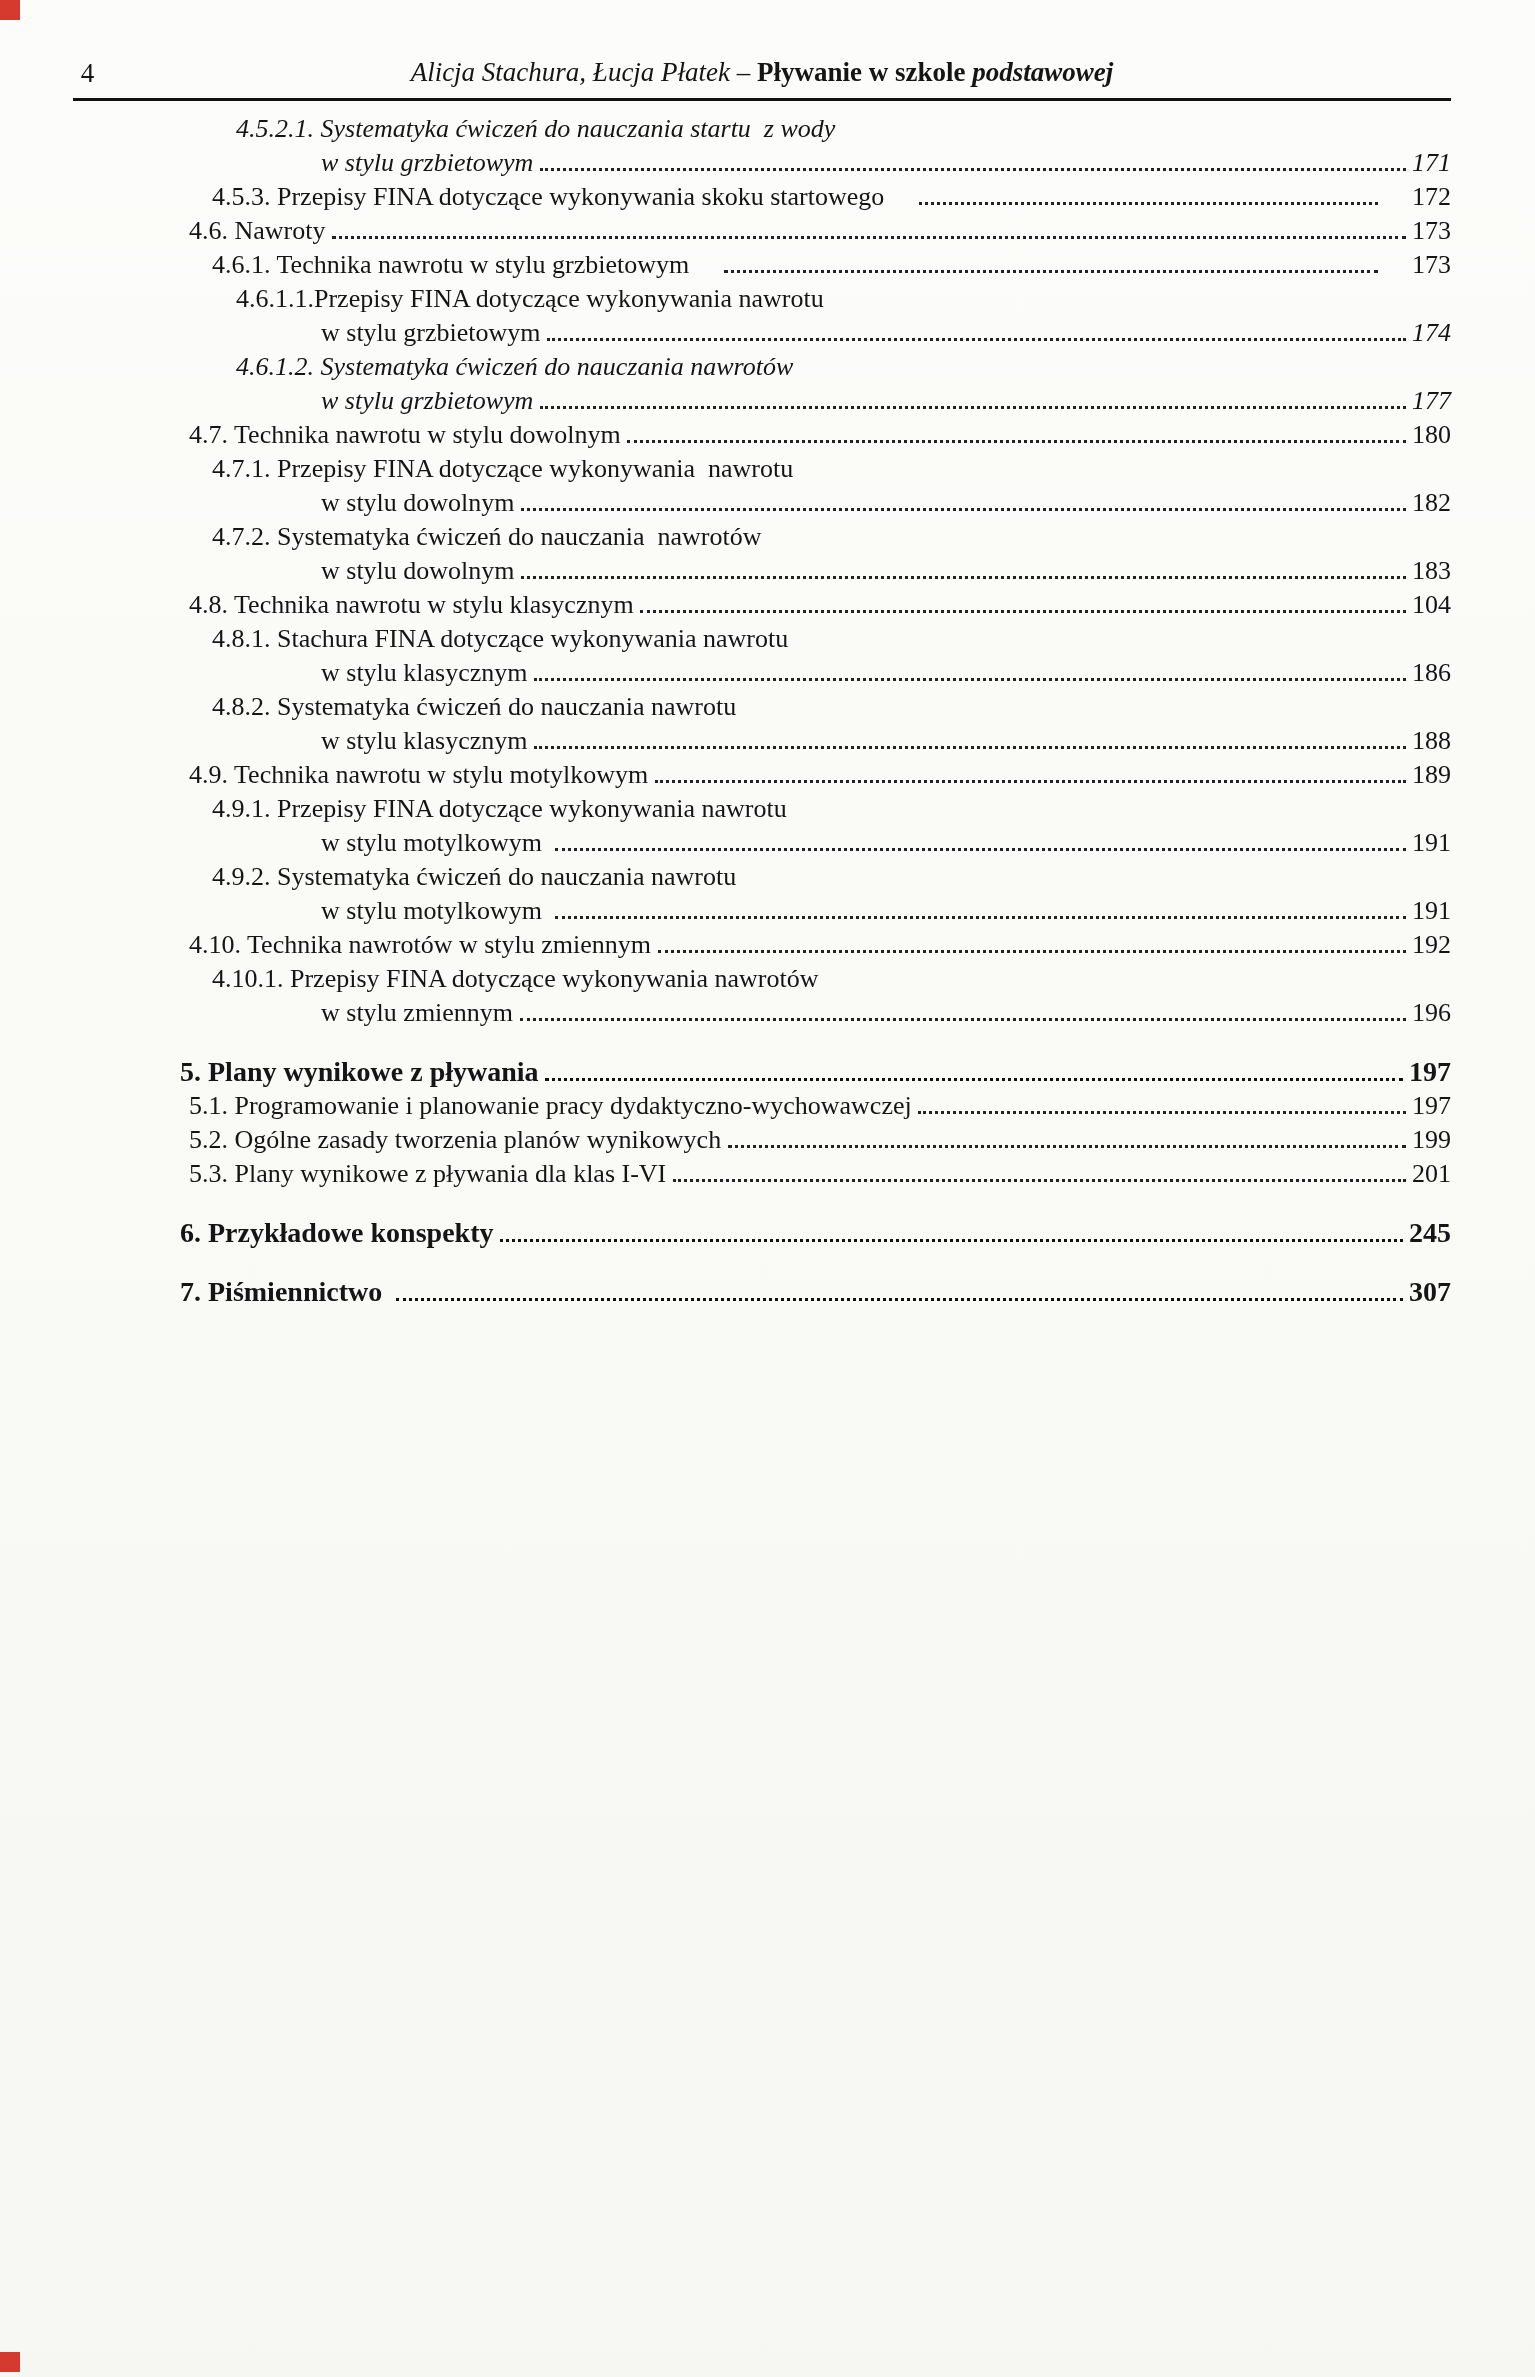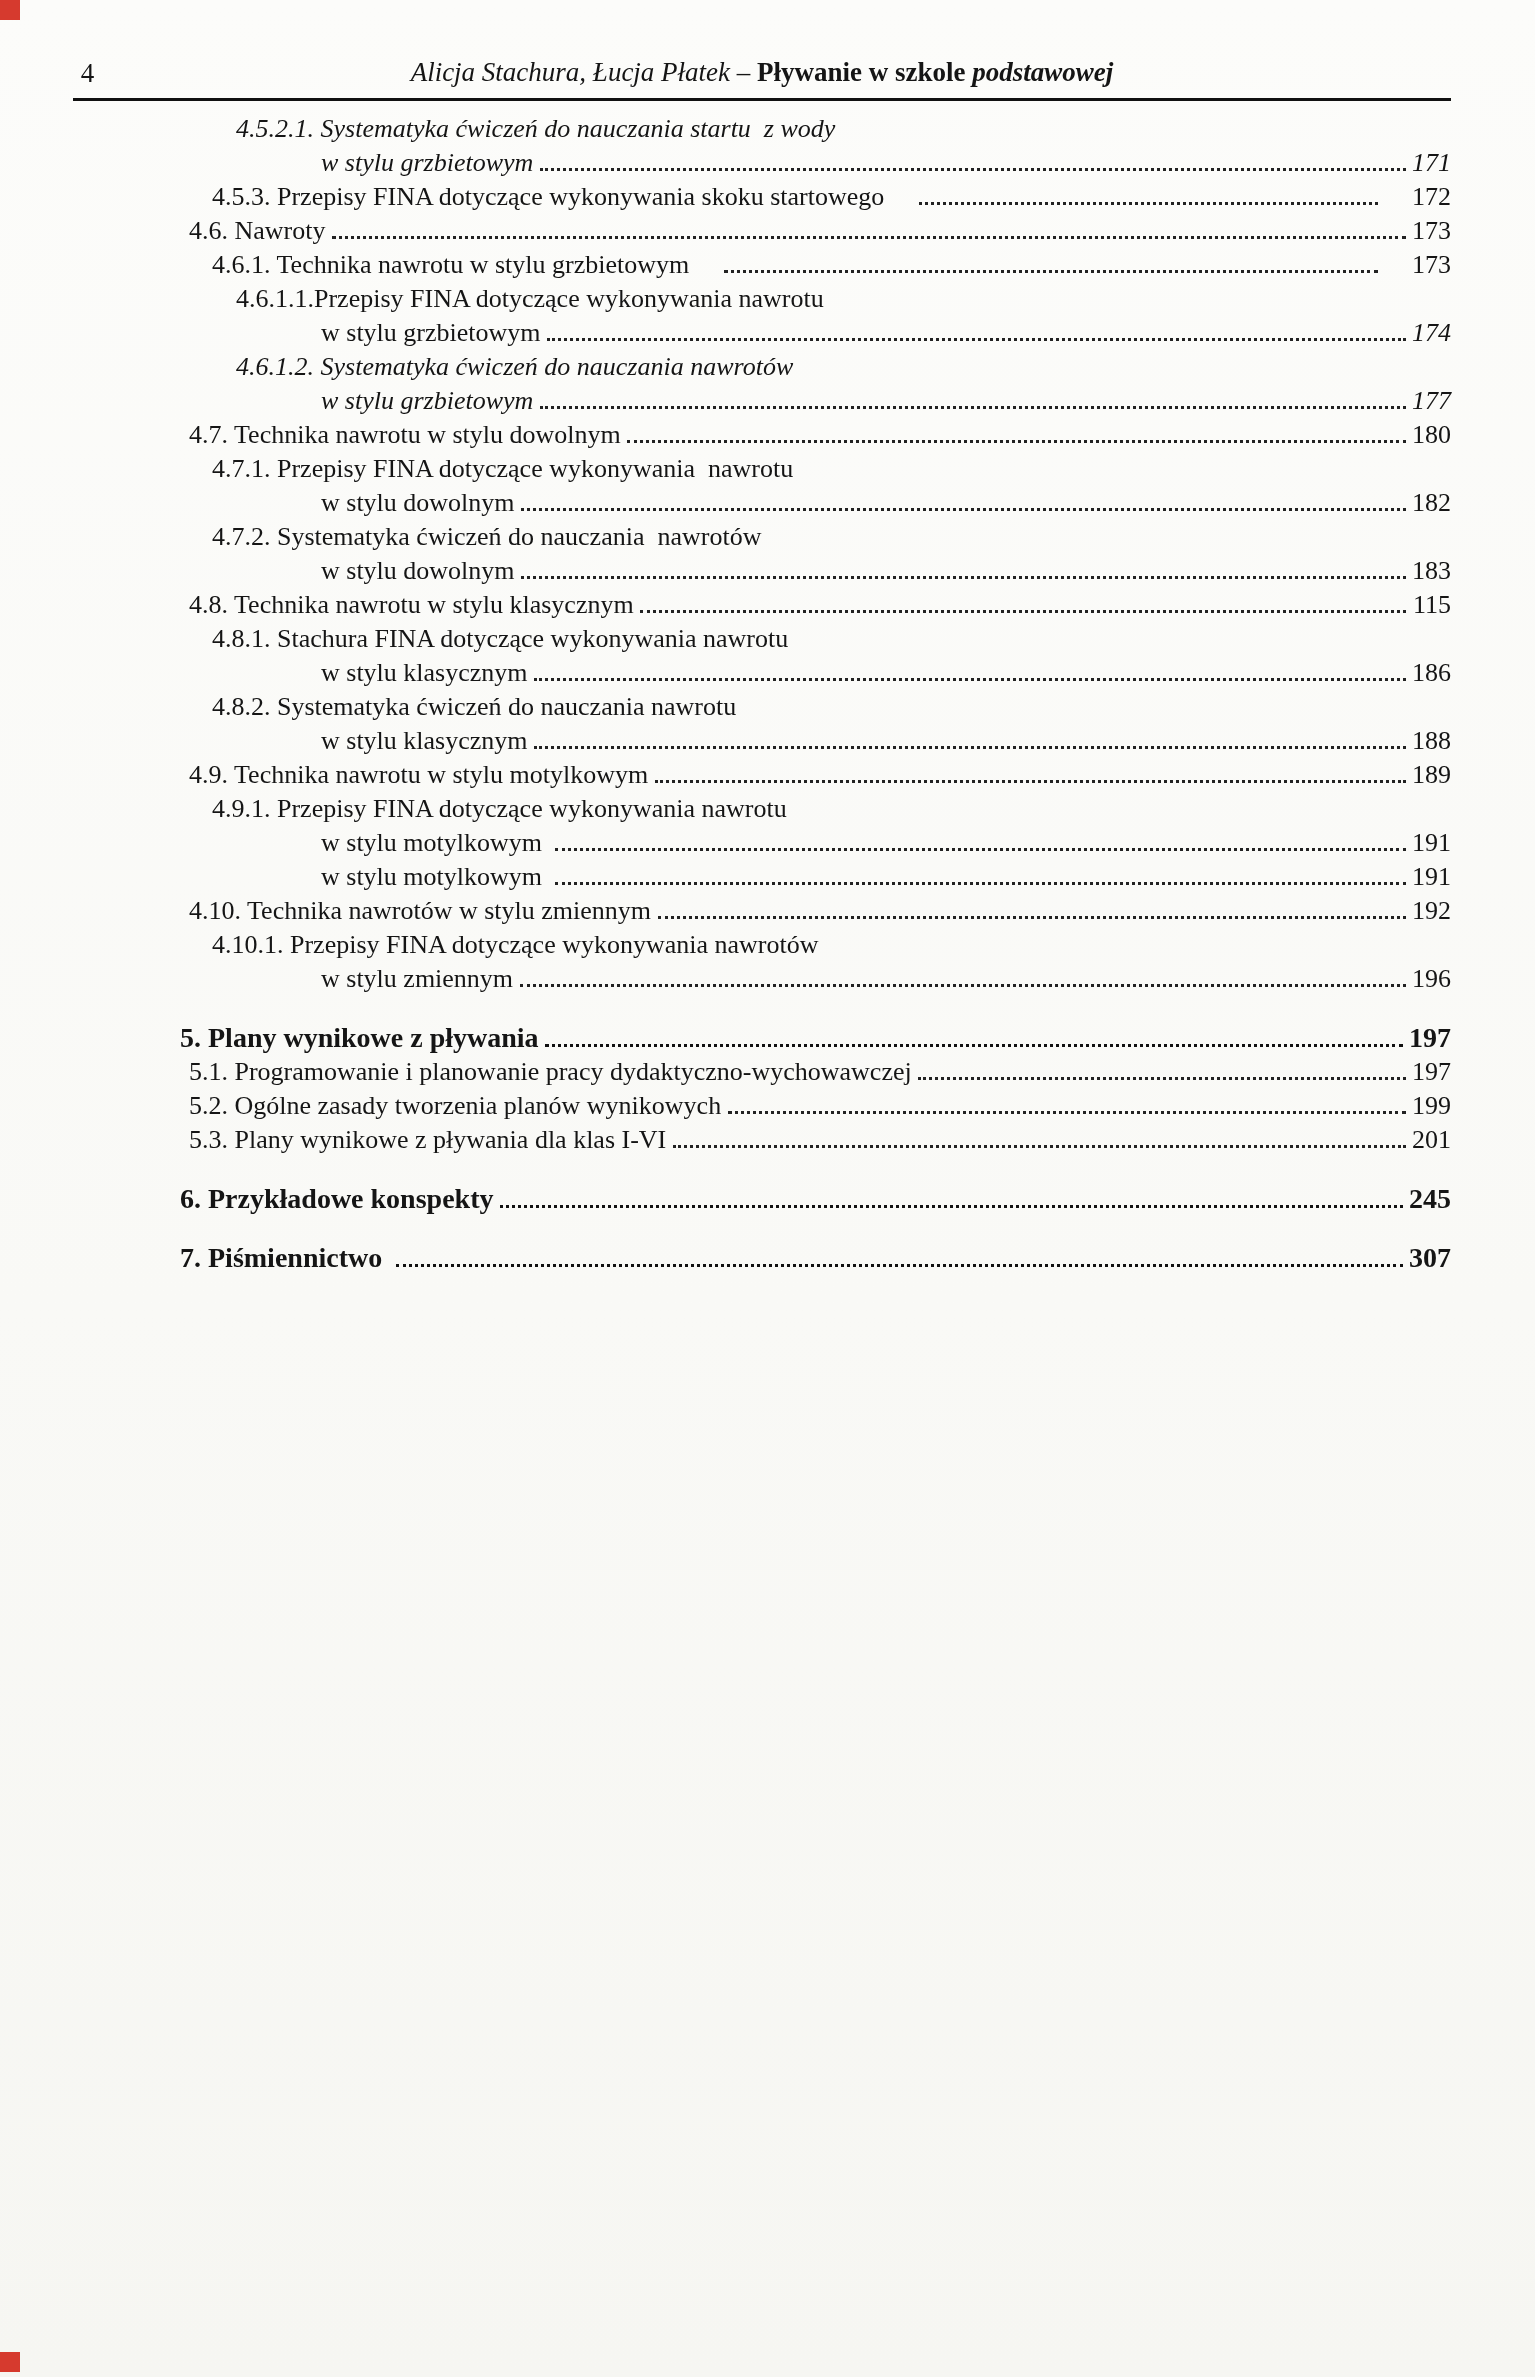--- a/index.html
+++ b/index.html
@@ -154,21 +154,21 @@
         <div class="line cont">
           <span class="t">w stylu dowolnym</span>
           <span class="leader"></span>
           <span class="pg">183</span>
         </div>
       </div>
       <div class="row">
         <div class="line ind1">
           <span class="t">4.8. Technika nawrotu w stylu klasycznym</span>
           <span class="leader"></span>
-          <span class="pg">115</span>
+          <span class="pg">104</span>
         </div>
       </div>
       <div class="row">
         <div class="line ind2">
           <span class="t">4.8.1. Stachura FINA dotyczące wykonywania nawrotu</span>
         </div>
         <div class="line cont">
           <span class="t">w stylu klasycznym</span>
           <span class="leader"></span>
           <span class="pg">186</span>
@@ -195,20 +195,23 @@
         <div class="line ind2">
           <span class="t">4.9.1. Przepisy FINA dotyczące wykonywania nawrotu</span>
         </div>
         <div class="line cont">
           <span class="t">w stylu motylkowym </span>
           <span class="leader"></span>
           <span class="pg">191</span>
         </div>
       </div>
       <div class="row">
+        <div class="line ind2">
+          <span class="t">4.9.2. Systematyka ćwiczeń do nauczania nawrotu</span>
+        </div>
         <div class="line cont">
           <span class="t">w stylu motylkowym </span>
           <span class="leader"></span>
           <span class="pg">191</span>
         </div>
       </div>
       <div class="row">
         <div class="line ind1">
           <span class="t">4.10. Technika nawrotów w stylu zmiennym</span>
           <span class="leader"></span>

